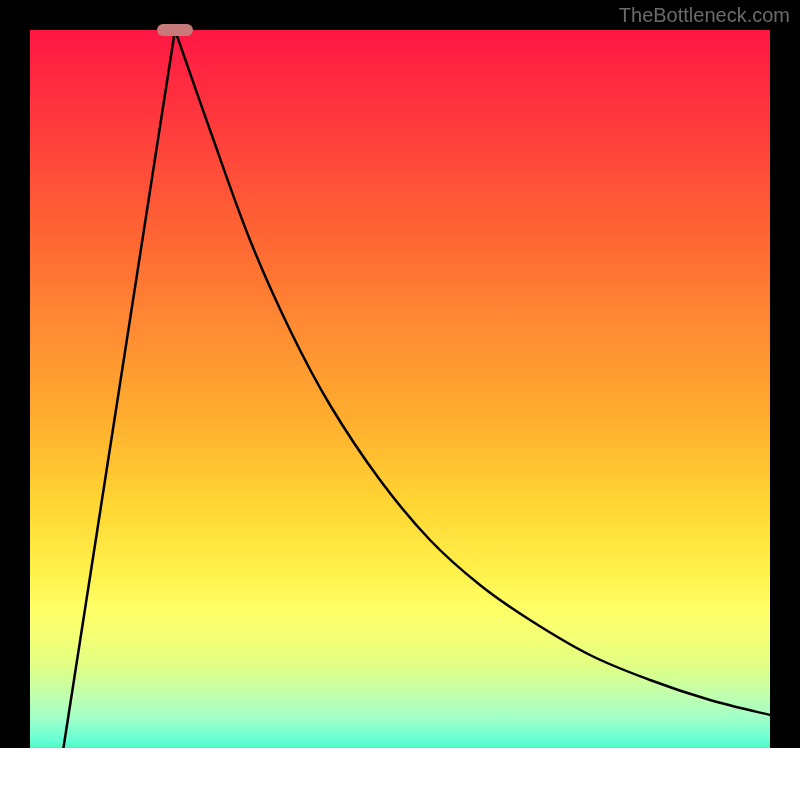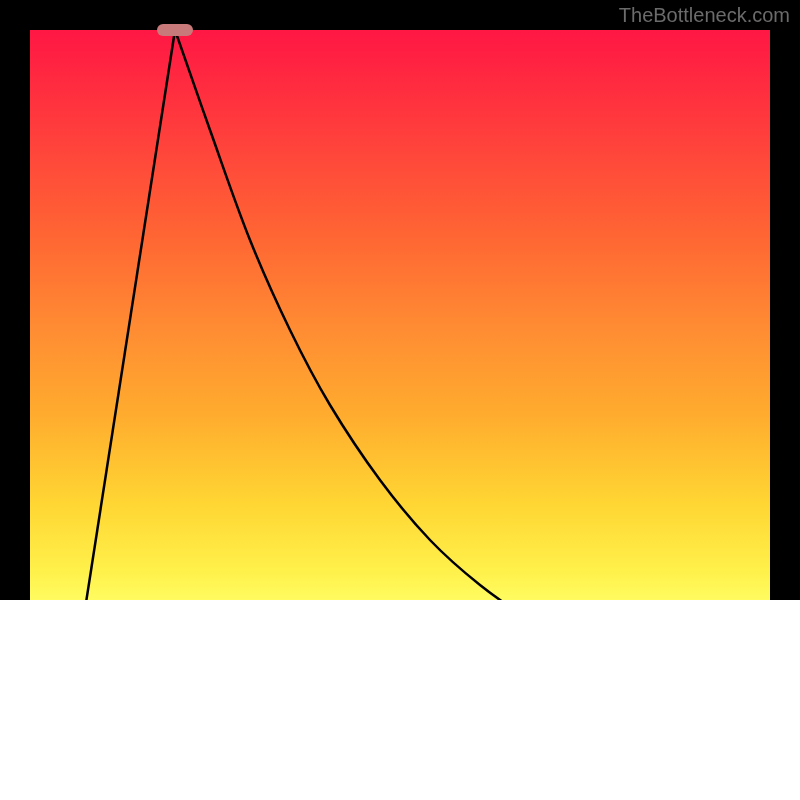--- a/index.html
+++ b/index.html
@@ -2,21 +2,21 @@
 <html><head>
 <meta charset="utf-8">
 <style>
   body {
     margin: 0;
     padding: 0;
     background: #fff;
   }
   .container {
     width: 800px;
-    height: 600px;
+    height: 748px;
     position: relative;
     background: #000;
   }
   .gradient-area {
     position: absolute;
     left: 30px;
     top: 30px;
     width: 740px;
     height: 740px;
     background: linear-gradient(to bottom,

